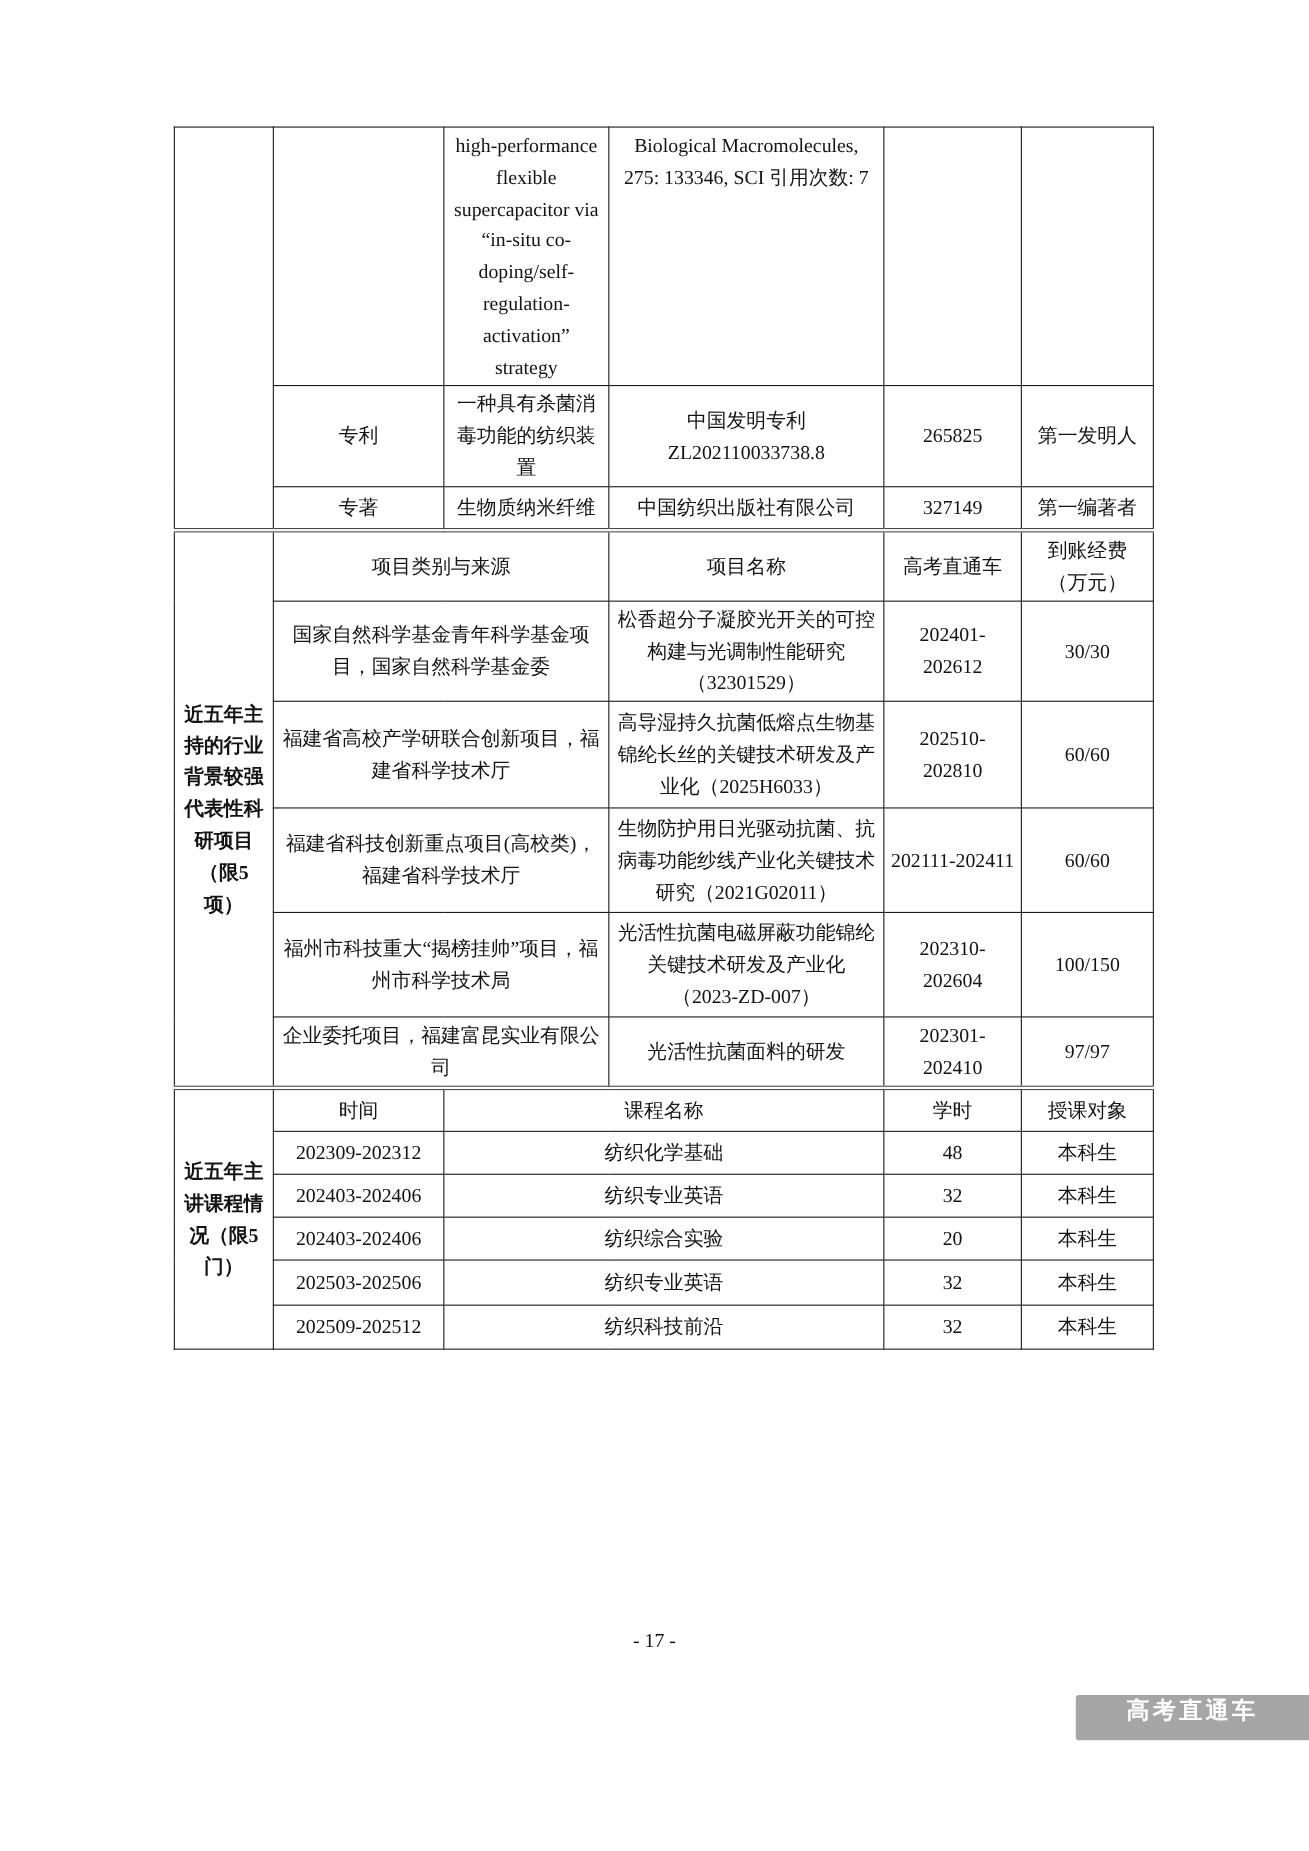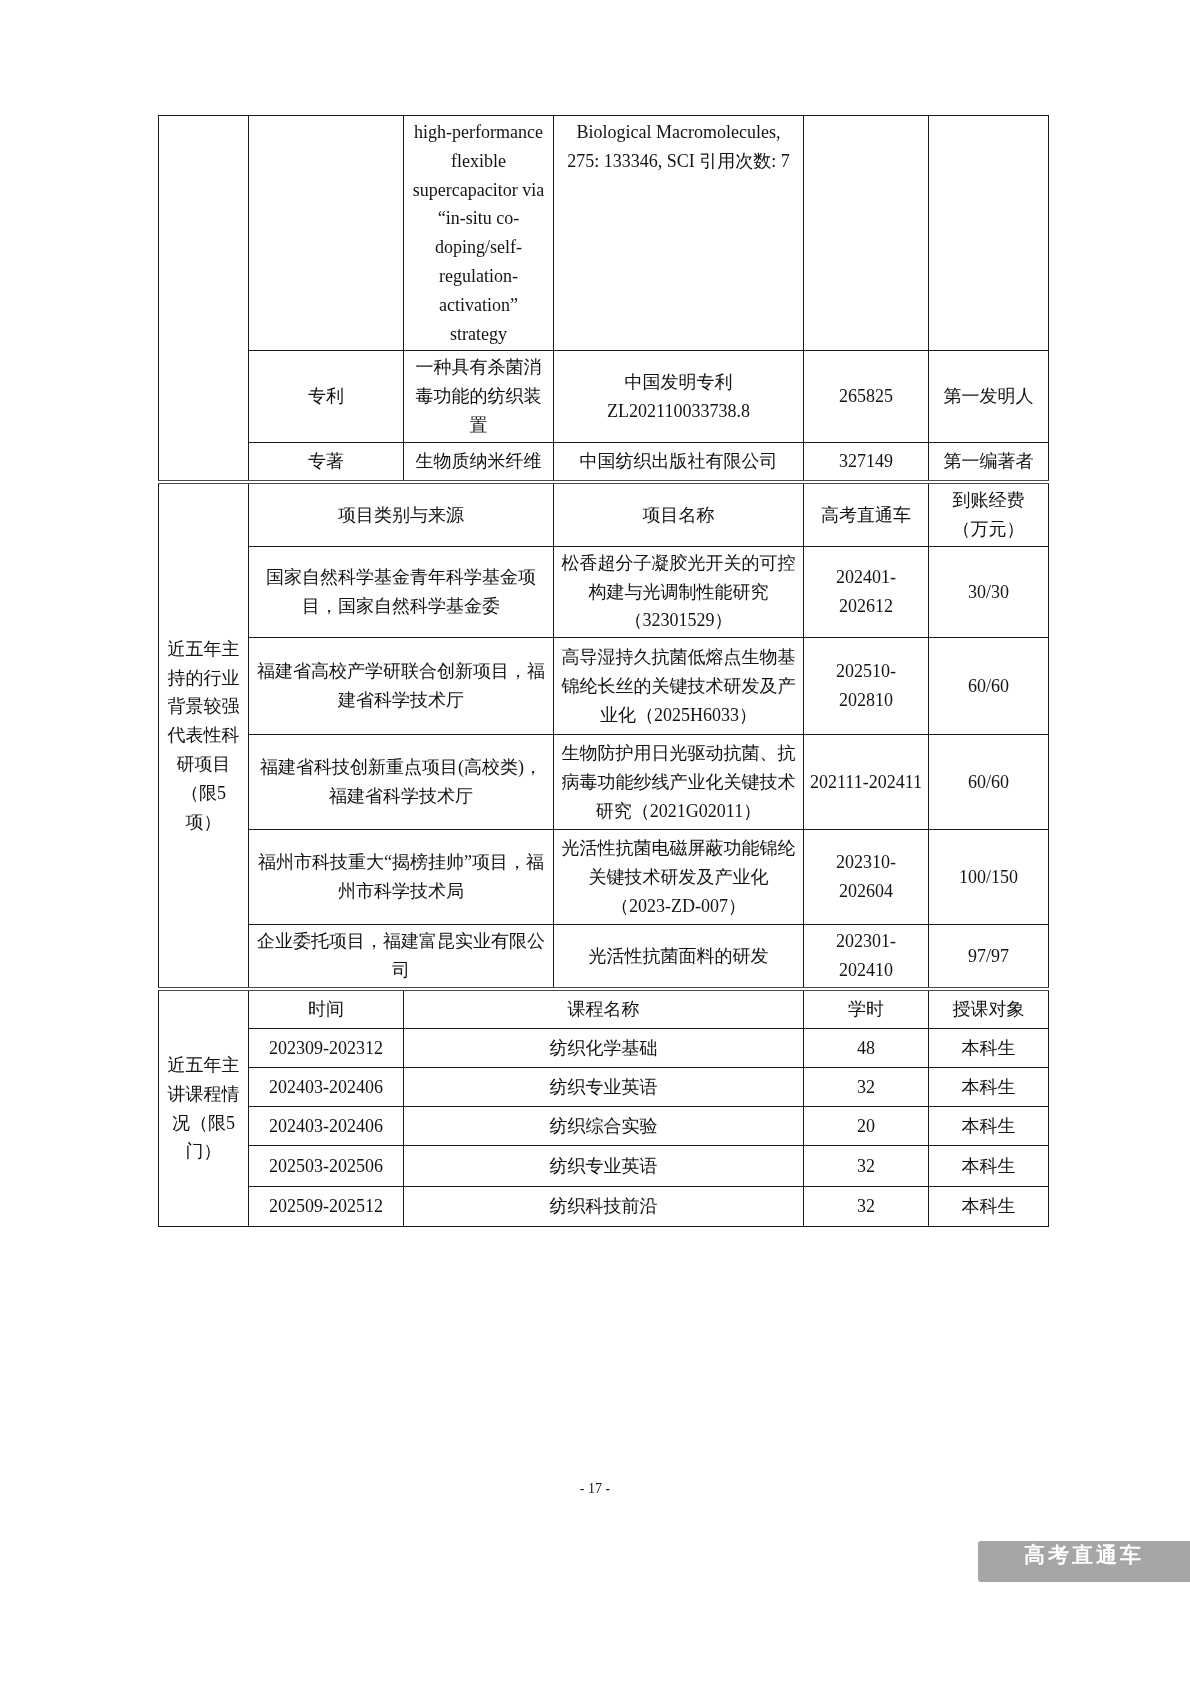--- a/index.html
+++ b/index.html
@@ -11,28 +11,28 @@
   }
   table.cv {
     position:absolute; left:110px; top:115px; width:890px;
     border-collapse:collapse; table-layout:fixed;margin-left:48px;
   }
   .cv td {
     border:1px solid #1a1a1a; font-size:18px; line-height:1.6;
     text-align:center; vertical-align:middle; padding:2px 6px;
     font-weight:normal; word-wrap:break-word; overflow-wrap:break-word;
   }
-  .cv td.label-col { padding:2px 8px; }
+  .cv td.label-col { padding:2px 8px;font-weight:bold; }
   tr.section-start > td { border-top:4px double #4a4a4a; }
   td.top-cell   { vertical-align:top; }
   td.left-cell  { text-align:center; }
   .preline      { white-space:pre-line; }
   .footer {
     position:absolute; left:0; top:1481px; width:100%;
-    text-align:center; font-size:14px; color:#131313;
+    text-align:center; font-size:18px; color:#131313;
   }
   .watermark {
     position:absolute; right:0; top:1541px; width:212px; height:41px;
     background:#a6a6a6; color:#ffffff;
     font-family:"Liberation Sans","DejaVu Sans",sans-serif;
     font-weight:bold; font-size:21px; letter-spacing:3px;
     display:flex; align-items:flex-start; justify-content:center;
     border-radius:3px 0 0 3px;
   }
 </style>

